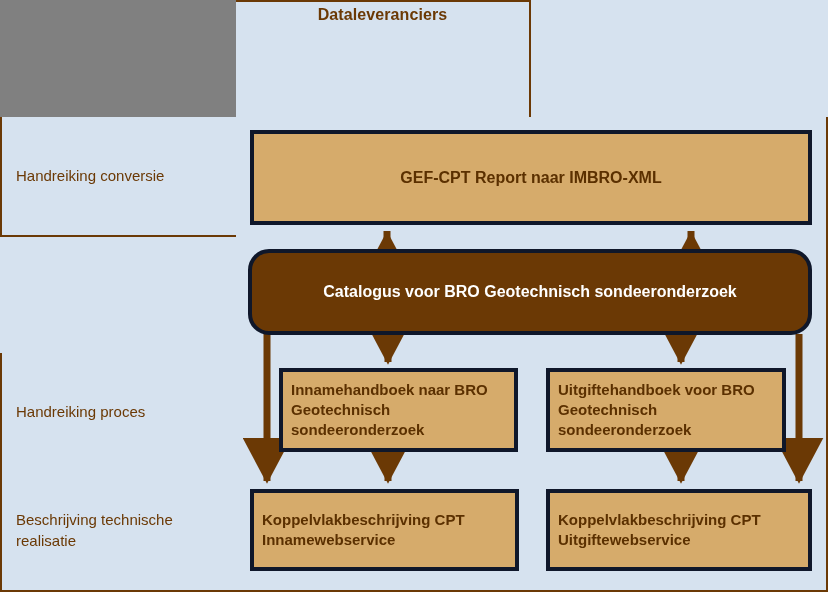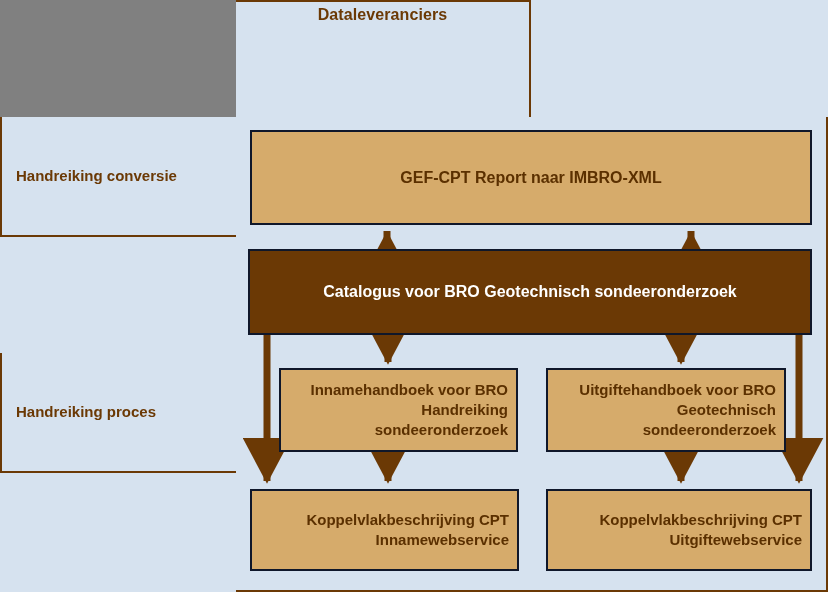--- a/index.html
+++ b/index.html
@@ -49,50 +49,51 @@
   }
 
   .rowhead {
     display: flex;
     align-items: center;
     padding-left: 14px;
     padding-right: 8px;
   }
   .rowhead-label {
     font-size: 15px;
-    font-weight: bold;
+    font-weight: normal;
     color: #6b3905;
     line-height: 1.38;
   }
 
   
   .arrows {
     position: absolute;
     left: 0; top: 0;
     width: 828px;
     height: 592px;
     pointer-events: none;
   }
 
   
   .box {
     position: absolute;
     box-sizing: border-box;
-    border: 2px solid #0f172a;
+    border: 4px solid #0f172a;
     display: flex;
     align-items: center;
     justify-content: center;
-    text-align: right;
+    text-align: left;
   }
   .box-tan {
     background: #d6ab६b;
     background: #d6ab6b;
   }
   .box-dark {
     background: #6b3905;
+    border-radius: 21px;
   }
   .box-label {
     font-size: 15px;
     font-weight: bold;
     color: #5b3000;
     line-height: 1.35;
     padding: 0 8px;
   }
   .box-dark .box-label {
     color: #ffffff;
@@ -120,20 +121,23 @@
 
   <div class="cell no-top no-left" style="left:236px; top:235px; width:295px; height:120px;"></div>
   <div class="cell no-top no-left" style="left:529px; top:235px; width:299px; height:120px;"></div>
 
   <div class="cell rowhead no-top" style="left:0px; top:353px; width:238px; height:120px;">
     <span class="rowhead-label">Handreiking proces</span>
   </div>
   <div class="cell no-top no-left" style="left:236px; top:353px; width:295px; height:120px;"></div>
   <div class="cell no-top no-left" style="left:529px; top:353px; width:299px; height:120px;"></div>
 
+  <div class="cell rowhead no-top" style="left:0px; top:471px; width:238px; height:121px;">
+    <span class="rowhead-label">Beschrijving technische realisatie</span>
+  </div>
   <div class="cell no-top no-left" style="left:236px; top:471px; width:295px; height:121px;"></div>
   <div class="cell no-top no-left" style="left:529px; top:471px; width:299px; height:121px;"></div>
 
   <svg class="arrows" viewBox="0 0 828 592" width="828" height="592">
     <defs>
       <marker id="arrowhead-down" markerWidth="7" markerHeight="7" refX="3.5" refY="6.2" orient="0" markerUnits="strokeWidth">
         <path d="M0,0 L3.5,6.6 L7,0 Z" fill="#6b3905"></path>
       </marker>
       <marker id="arrowhead-up" markerWidth="7" markerHeight="7" refX="3.5" refY="0.4" orient="0" markerUnits="strokeWidth">
         <path d="M0,7 L3.5,0.4 L7,7 Z" fill="#6b3905"></path>
@@ -174,21 +178,21 @@
 
   <div class="box box-tan box-wide" style="left:250px; top:130px; width:562px; height:95px;">
     <span class="box-label">GEF-CPT Report naar IMBRO-XML</span>
   </div>
 
   <div class="box box-dark" style="left:248px; top:249px; width:564px; height:86px;">
     <span class="box-label">Catalogus voor BRO Geotechnisch sondeeronderzoek</span>
   </div>
 
   <div class="box box-tan" style="left:279px; top:368px; width:239px; height:84px;">
-    <span class="box-label">Innamehandboek voor BRO Handreiking sondeeronderzoek</span>
+    <span class="box-label">Innamehandboek naar BRO Geotechnisch sondeeronderzoek</span>
   </div>
 
   <div class="box box-tan" style="left:546px; top:368px; width:240px; height:84px;">
     <span class="box-label">Uitgiftehandboek voor BRO Geotechnisch sondeeronderzoek</span>
   </div>
 
   <div class="box box-tan" style="left:546px; top:489px; width:266px; height:82px;">
     <span class="box-label">Koppelvlakbeschrijving CPT Uitgiftewebservice</span>
   </div>
 

